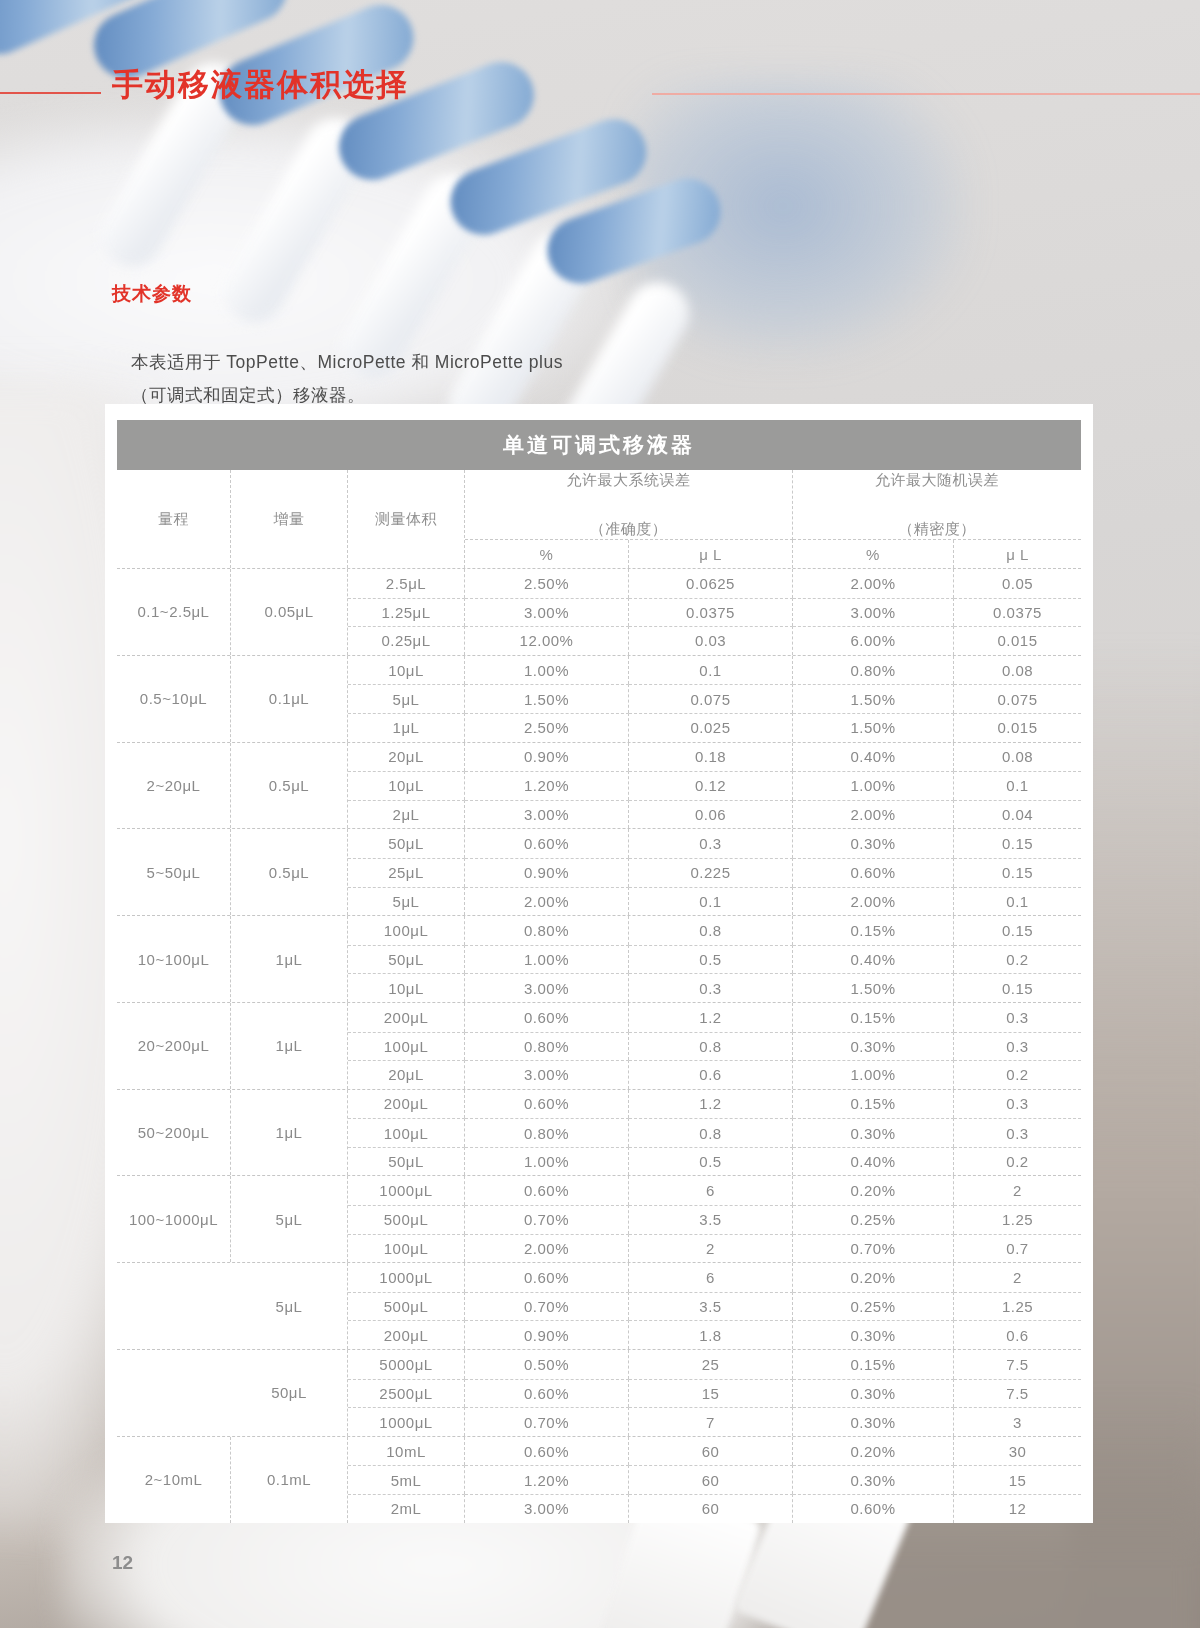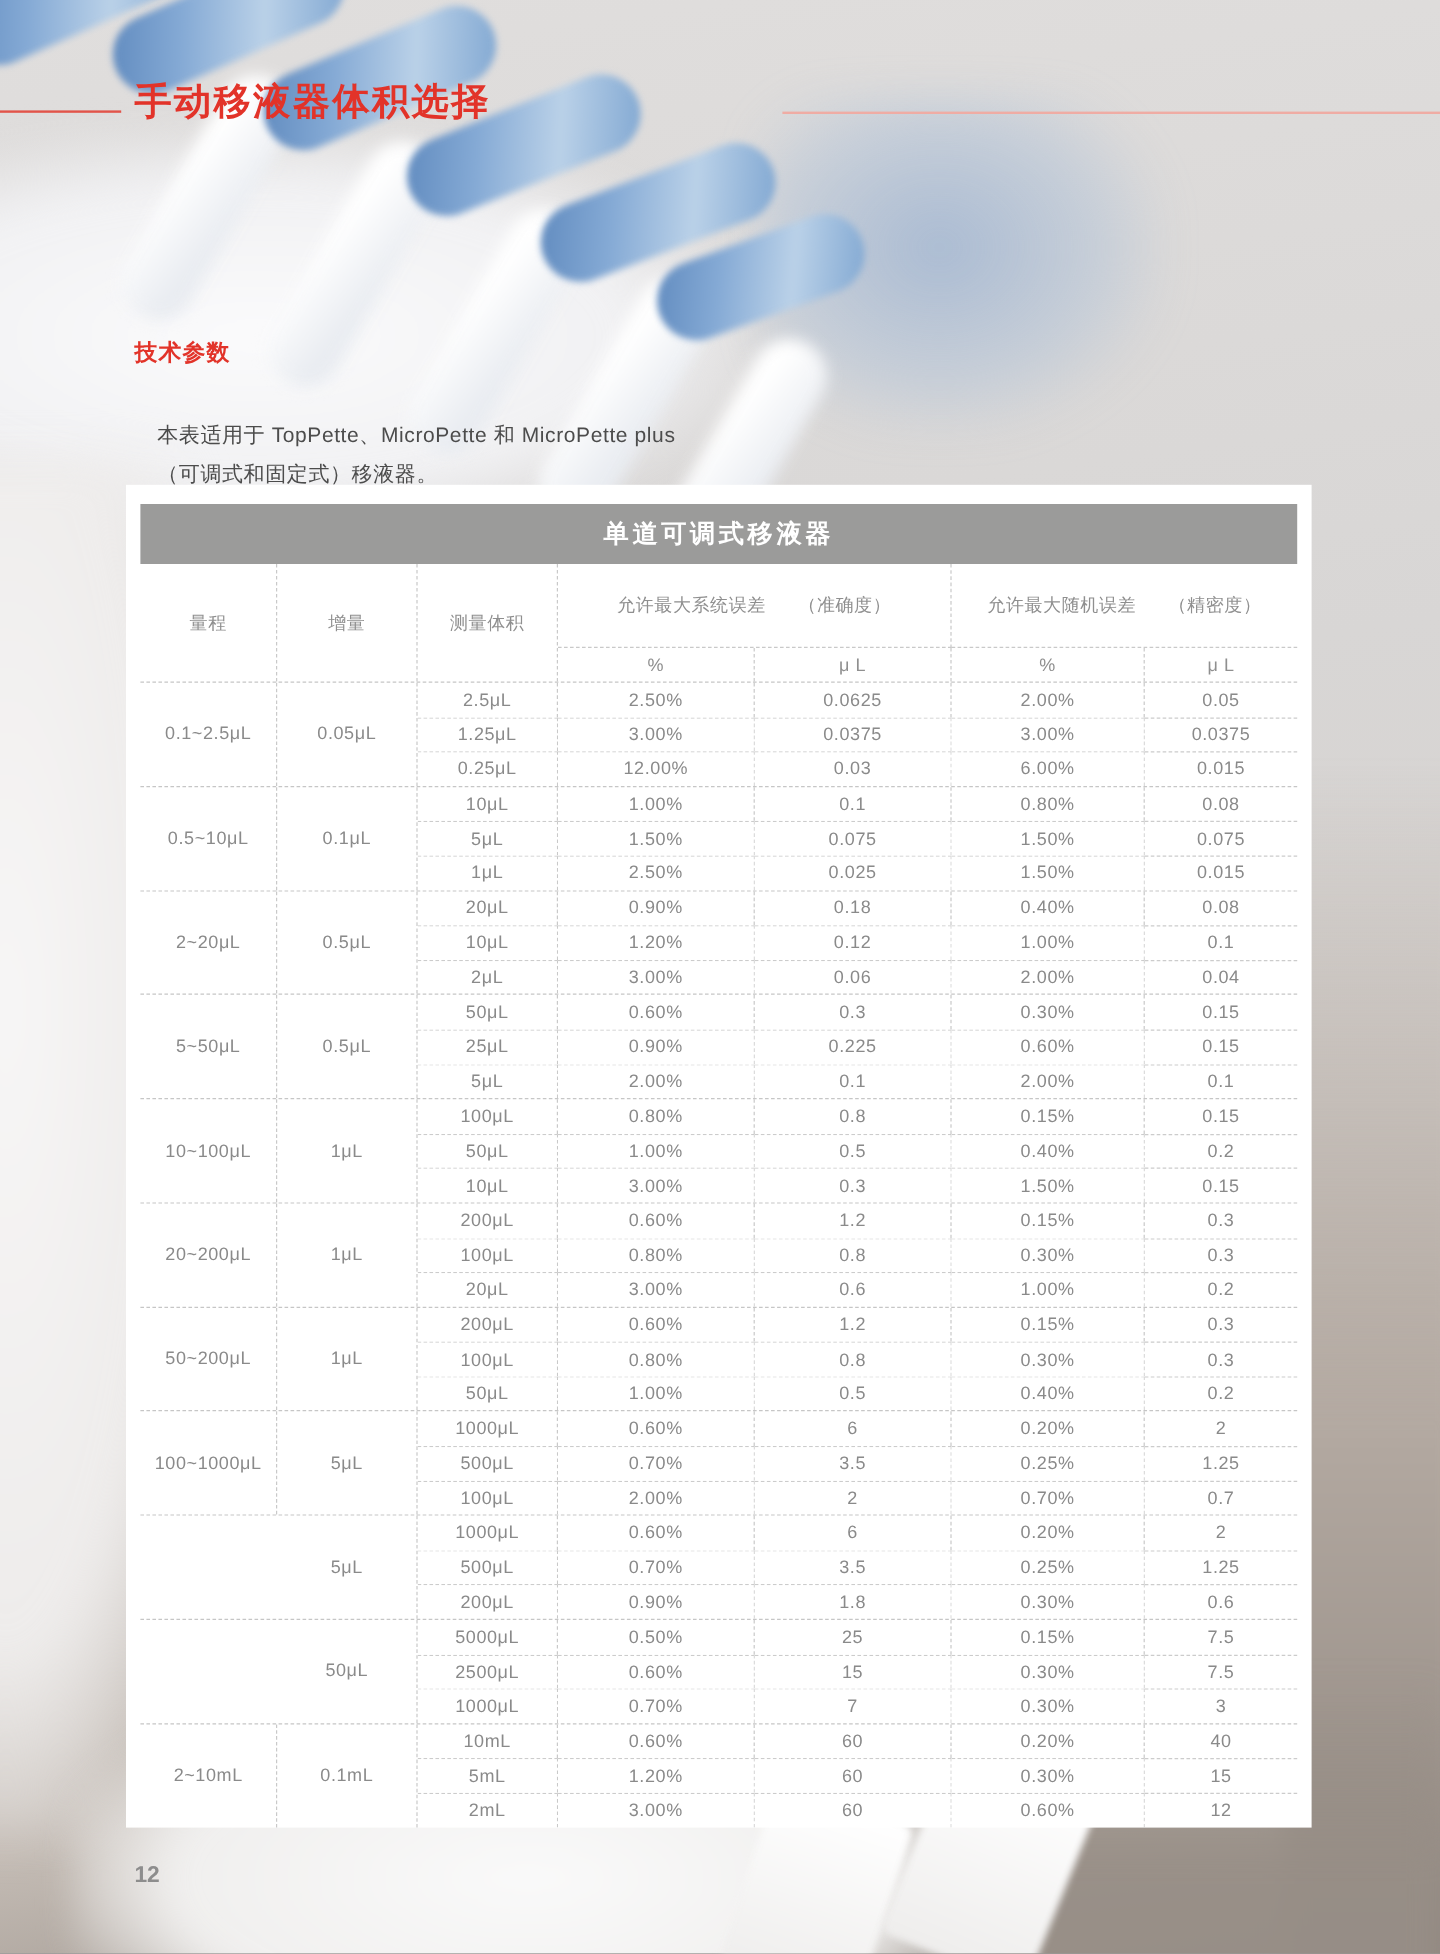--- a/index.html
+++ b/index.html
@@ -48,21 +48,21 @@
     display:flex; align-items:center; justify-content:center;
     font-size:21px; font-weight:bold; letter-spacing:3px; }
   .thead, .tbody-wrap { margin:0 12px; }
   .thead { display:grid; grid-template-columns:114px 117px 117px 164px 164px 161px 127px;
     grid-template-rows:70px 28px; }
   .cell { display:flex; align-items:center; justify-content:center; text-align:center;
     font-size:15px; color:#8a8a8a; letter-spacing:.5px; white-space:nowrap; }
   .hc { color:#8f8f8f; }
   .br { border-right:1px dashed #c9c9c9; }
   .bb { border-bottom:1px dashed #c9c9c9; }
-  .two-line { line-height:22px;gap:27px; }
+  .two-line { flex-direction:column; line-height:22px;gap:27px; }
   .group { display:grid; grid-template-columns:114px 117px 117px 164px 164px 161px 127px;
     grid-auto-rows:28.6px; border-top:1px dashed #c6c6c6; }
   .rt { border-top:1px dashed #cccccc; }
   
   .page-number { position:absolute; left:112px; top:1552px; font-size:19px; font-weight:bold; color:#8d8d8d; }
   .footer { position:absolute; left:0; top:1580px; width:1120px; text-align:center;
     font-size:23px; color:#151515; letter-spacing:1px; }
 </style>
 </head>
 <body>
@@ -306,21 +306,21 @@
           <div class="cell br rt" style="grid-area: 3 / 6;">0.30%</div>
           <div class="cell rt" style="grid-area: 3 / 7;">3</div>
         </div>
         <div class="group">
           <div class="cell br" style="grid-area: 1 / 1 / span 3 / 2;">2~10mL</div>
           <div class="cell br" style="grid-area: 1 / 2 / span 3 / 3;">0.1mL</div>
           <div class="cell br" style="grid-area: 1 / 3;">10mL</div>
           <div class="cell br" style="grid-area: 1 / 4;">0.60%</div>
           <div class="cell br" style="grid-area: 1 / 5;">60</div>
           <div class="cell br" style="grid-area: 1 / 6;">0.20%</div>
-          <div class="cell" style="grid-area: 1 / 7;">40</div>
+          <div class="cell" style="grid-area: 1 / 7;">30</div>
           <div class="cell br rt" style="grid-area: 2 / 3;">5mL</div>
           <div class="cell br rt" style="grid-area: 2 / 4;">1.20%</div>
           <div class="cell br rt" style="grid-area: 2 / 5;">60</div>
           <div class="cell br rt" style="grid-area: 2 / 6;">0.30%</div>
           <div class="cell rt" style="grid-area: 2 / 7;">15</div>
           <div class="cell br rt" style="grid-area: 3 / 3;">2mL</div>
           <div class="cell br rt" style="grid-area: 3 / 4;">3.00%</div>
           <div class="cell br rt" style="grid-area: 3 / 5;">60</div>
           <div class="cell br rt" style="grid-area: 3 / 6;">0.60%</div>
           <div class="cell rt" style="grid-area: 3 / 7;">12</div>

